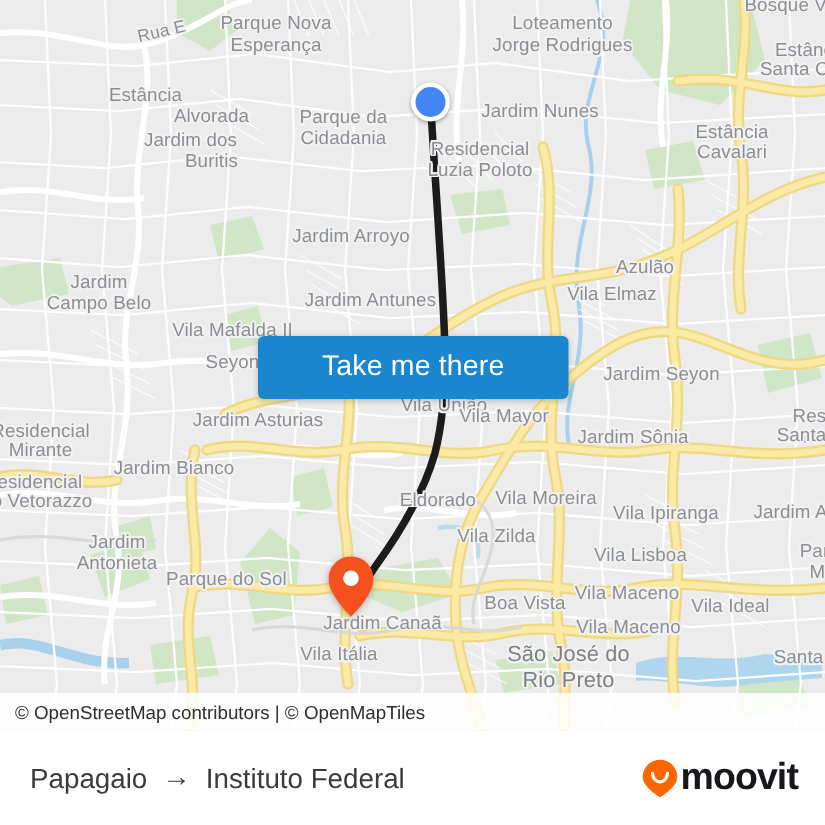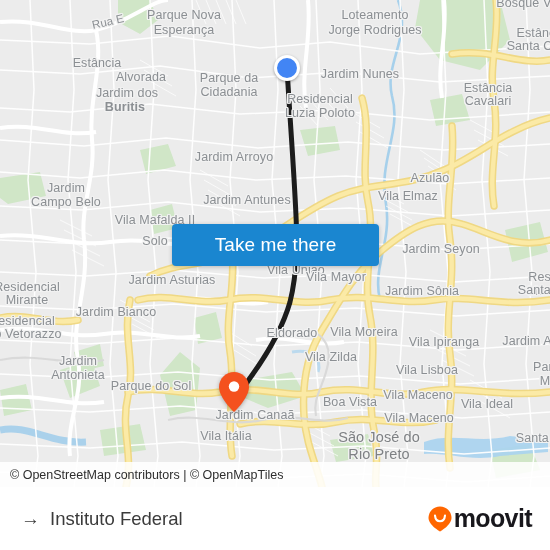--- a/index.html
+++ b/index.html
@@ -270,33 +270,33 @@
         <div class="map-label sz-md" style="left: 536px; top: 33px;">Estânc</div>
         <div class="map-label sz-md" style="left: 531px; top: 46px;">Santa Cl</div>
         <div class="map-label sz-md" style="left: 97px; top: 63px;">Estância</div>
         <div class="map-label sz-md" style="left: 97px; top: 77px; margin-left: 44px;">Alvorada</div>
         <div class="map-label sz-md" style="left: 229px; top: 78px;">Parque da</div>
         <div class="map-label sz-md" style="left: 229px; top: 92px; text-align: center;">Cidadania</div>
         <div class="map-label sz-md" style="left: 360px; top: 74px;">Jardim Nunes</div>
         <div class="map-label sz-md" style="left: 488px; top: 88px;">Estância</div>
         <div class="map-label sz-md" style="left: 488px; top: 101px;">Cavalari</div>
         <div class="map-label sz-md" style="left: 127px; top: 93px;">Jardim dos</div>
-        <div class="map-label sz-md" style="left: 125px; top: 107px; font-weight: bold;">Buritis</div>
+        <div class="map-label sz-md" style="left: 141px; top: 107px;">Buritis</div>
         <div class="map-label sz-md" style="left: 320px; top: 99px;">Residencial</div>
         <div class="map-label sz-md" style="left: 320px; top: 113px;">Luzia Poloto</div>
         <div class="map-label sz-md" style="left: 234px; top: 157px;">Jardim Arroyo</div>
         <div class="map-label sz-md" style="left: 430px; top: 178px;">Azulão</div>
         <div class="map-label sz-md" style="left: 541px; top: 277px;">Resi</div>
         <div class="map-label sz-md" style="left: 540px; top: 291px;">Mon</div>
         <div class="map-label sz-md" style="left: 66px; top: 188px;">Jardim</div>
         <div class="map-label sz-md" style="left: 66px; top: 202px;">Campo Belo</div>
         <div class="map-label sz-md" style="left: 247px; top: 200px;">Jardim Antunes</div>
         <div class="map-label sz-md" style="left: 408px; top: 196px;">Vila Elmaz</div>
         <div class="map-label sz-md" style="left: 155px; top: 220px;">Vila Mafalda II</div>
-        <div class="map-label sz-md" style="left: 155px; top: 241px;">Solo</div>
+        <div class="map-label sz-md" style="left: 155px; top: 241px;">Seyon</div>
         <div class="map-label sz-md" style="left: 441px; top: 249px;">Jardim Seyon</div>
         <div class="map-label sz-md" style="left: 264px; top: 270px; margin-left: 32px;">Vila União</div>
         <div class="map-label sz-md" style="left: 336px; top: 277px;">Vila Mayor</div>
         <div class="map-label sz-md" style="left: 540px; top: 290px;">Santa F</div>
         <div class="map-label sz-md" style="left: 27px; top: 287px;">Residencial</div>
         <div class="map-label sz-md" style="left: 27px; top: 300px;">Mirante</div>
         <div class="map-label sz-md" style="left: 172px; top: 280px;">Jardim Asturias</div>
         <div class="map-label sz-md" style="left: 422px; top: 291px;">Jardim Sônia</div>
         <div class="map-label sz-md" style="left: 538px; top: 438px;">Santa F</div>
         <div class="map-label sz-md" style="left: 116px; top: 312px;">Jardim Bianco</div>
@@ -336,20 +336,21 @@
       <span>Take me there</span>
     </button>
 
     <div id="attribution">
       <span>© OpenStreetMap contributors | © OpenMapTiles</span>
     </div>
   </div>
 
   <div id="footer">
     <div id="footer-route">
+      <span>Papagaio</span>
       <span id="footer-arrow">→</span>
       <span>Instituto Federal</span>
     </div>
     <div id="brand-logo">
       <svg width="24" height="26" viewBox="0 0 24 26">
         <path d="M12 0.5 C5.6 0.5 0.5 5.6 0.5 12 C0.5 19 12 25.5 12 25.5 C12 25.5 23.5 19 23.5 12 C23.5 5.6 18.4 0.5 12 0.5 Z" fill="#ff6600"></path>
         <path d="M7 9.6 C7.4 13.3 9.5 15.2 12 15.2 C14.5 15.2 16.6 13.3 17 9.6" stroke="#ffffff" stroke-width="2.1" fill="none" stroke-linecap="round"></path>
       </svg>
       <span id="brand-name">moovit</span>
     </div>

